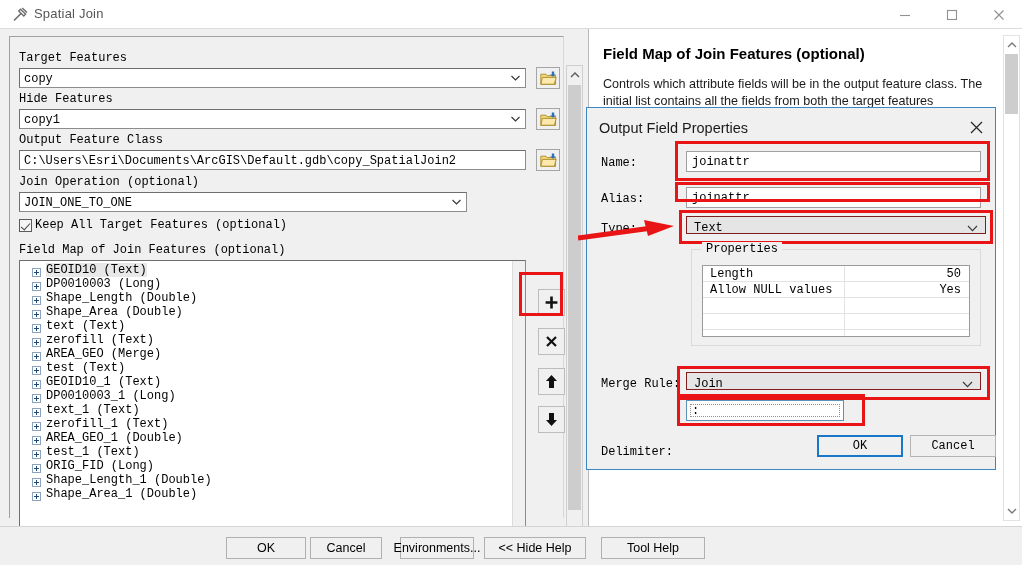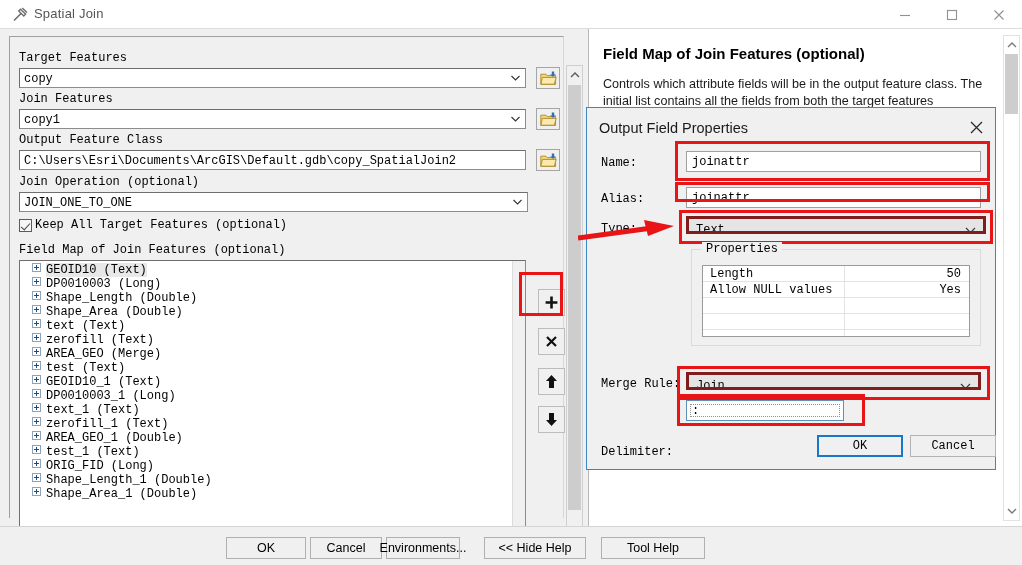--- a/index.html
+++ b/index.html
@@ -137,21 +137,21 @@
     position: absolute;
     background: #ffffff;
     border: 1px solid #8c8c8c;
     border-top-color: #6e6e6e;
     border-left-color: #6e6e6e;
     overflow: hidden;
   }
   .fl-inner { position: absolute; left: 0; top: 2px; right: 12px; }
   .fl-row {
     height: 14px;
-    display: flex; align-items: flex-start;
+    display: flex; align-items: flex-end;
     padding-left: 12px;
     font-family: "Liberation Mono", monospace;
     font-size: 12px;
     color: #000;
     white-space: nowrap;
   }
   .fl-row .plus {
     width: 9px; height: 9px;
     border: 1px solid #8ba3bd;
     background: #fff;
@@ -278,21 +278,21 @@
     height: 21px;
     font-family: "Liberation Mono", monospace;
     font-size: 12px; color: #000;
     padding: 2px 4px 0 5px;
     line-height: 17px;
     white-space: nowrap; overflow: hidden;
   }
   .m-combo {
     position: absolute;
     background: #e5e5e5;
-    border: 3px solid #7f1d1d;
+    border: 1px solid #7f1d1d;
     height: 18px;
     font-family: "Liberation Mono", monospace;
     font-size: 12px; color: #000;
     padding: 3px 4px 0 7px;
     line-height: 17px;
     white-space: nowrap; overflow: hidden;
   }
   .m-combo .arr {
     position: absolute; right: 7px; top: 4px;
     color: #3a3a3a;
@@ -416,21 +416,21 @@
         </span>
       </div>
       <div class="folderbtn" style="left:526px; top:30px;">
         <svg width="17" height="15" viewBox="0 0 17 15">
           <path d="M0.8 3.2 L6.0 3.2 L7.2 4.6 L15.6 4.6 L15.6 13.4 L0.8 13.4 Z" fill="#f6d77a" stroke="#a98b29" stroke-width="0.9"></path>
           <path d="M2.4 6.4 L16.2 6.4 L14.3 13.2 L0.9 13.2 Z" fill="#fde9ad" stroke="#a98b29" stroke-width="0.9"></path>
           <path d="M11.8 0.6 L11.8 3.4 L9.9 3.4 L13.0 5.8 L16.1 3.4 L14.2 3.4 L14.2 0.6 Z" fill="#2f6fb5"></path>
         </svg>
       </div>
 
-      <div class="lbl" style="left:9px; top:55px;">Join Features</div>
+      <div class="lbl" style="left:9px; top:55px;">Hide Features</div>
       <div class="combo flat withcaret" style="left:9px; top:72px; width:507px;">
         <span>copy1</span>
         <span class="arrowbox">
           <svg width="9" height="6" viewBox="0 0 9 6">
               <path d="M0.5 1 L4.5 5 L8.5 1" stroke="#333" stroke-width="1.1" fill="none"></path>
             </svg>
         </span>
       </div>
       <div class="folderbtn" style="left:526px; top:71px;">
         <svg width="17" height="15" viewBox="0 0 17 15">
@@ -444,21 +444,21 @@
       <div class="tbox" style="left:9px; top:113px; width:507px;">C:\Users\Esri\Documents\ArcGIS\Default.gdb\copy_SpatialJoin2</div>
       <div class="folderbtn" style="left:526px; top:112px;">
         <svg width="17" height="15" viewBox="0 0 17 15">
           <path d="M0.8 3.2 L6.0 3.2 L7.2 4.6 L15.6 4.6 L15.6 13.4 L0.8 13.4 Z" fill="#f6d77a" stroke="#a98b29" stroke-width="0.9"></path>
           <path d="M2.4 6.4 L16.2 6.4 L14.3 13.2 L0.9 13.2 Z" fill="#fde9ad" stroke="#a98b29" stroke-width="0.9"></path>
           <path d="M11.8 0.6 L11.8 3.4 L9.9 3.4 L13.0 5.8 L16.1 3.4 L14.2 3.4 L14.2 0.6 Z" fill="#2f6fb5"></path>
         </svg>
       </div>
 
       <div class="lbl" style="left:9px; top:138px;">Join Operation (optional)</div>
-      <div class="combo flat" style="left:9px; top:155px; width:509px;">
+      <div class="combo flat" style="left:9px; top:155px; width:448px;">
         <span>JOIN_ONE_TO_ONE</span>
         <span class="arrowbox">
           <svg width="9" height="6" viewBox="0 0 9 6">
               <path d="M0.5 1 L4.5 5 L8.5 1" stroke="#333" stroke-width="1.1" fill="none"></path>
             </svg>
         </span>
       </div>
 
       <div class="chkrow" style="left:9px; top:181px;">
         <span class="chkbox"></span>
@@ -682,18 +682,18 @@
   <div class="redarrow" style="left:578px; top:212px;">
     <svg width="110" height="34" viewBox="0 0 110 34">
       <path d="M0 26 L74 16" stroke="#e81416" stroke-width="5" fill="none"></path>
       <path d="M96 14 L66 8 L70 24 Z" fill="#e81416"></path>
     </svg>
   </div>
 
   <div class="bottombar">
     <div class="bbtn" style="left:226px; width:80px;">OK</div>
     <div class="bbtn" style="left:310px; width:72px;">Cancel</div>
-    <div class="bbtn" style="left:386px; width:74px;">Environments...</div>
+    <div class="bbtn" style="left:400px; width:74px;">Environments...</div>
     <div class="bbtn" style="left:484px; width:102px;">&lt;&lt; Hide Help</div>
     <div class="bbtn" style="left:601px; width:104px;">Tool Help</div>
   </div>
 
 </div>
 
 </body></html>

